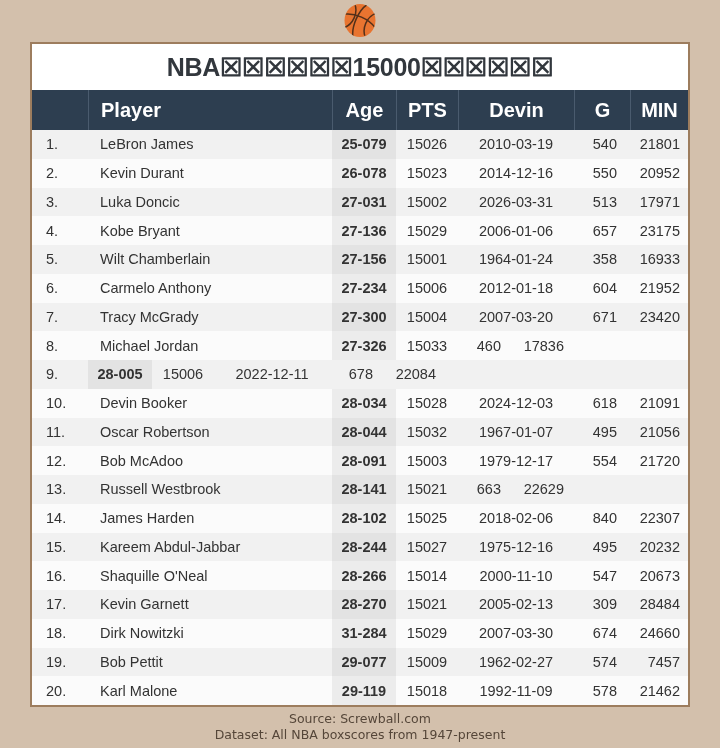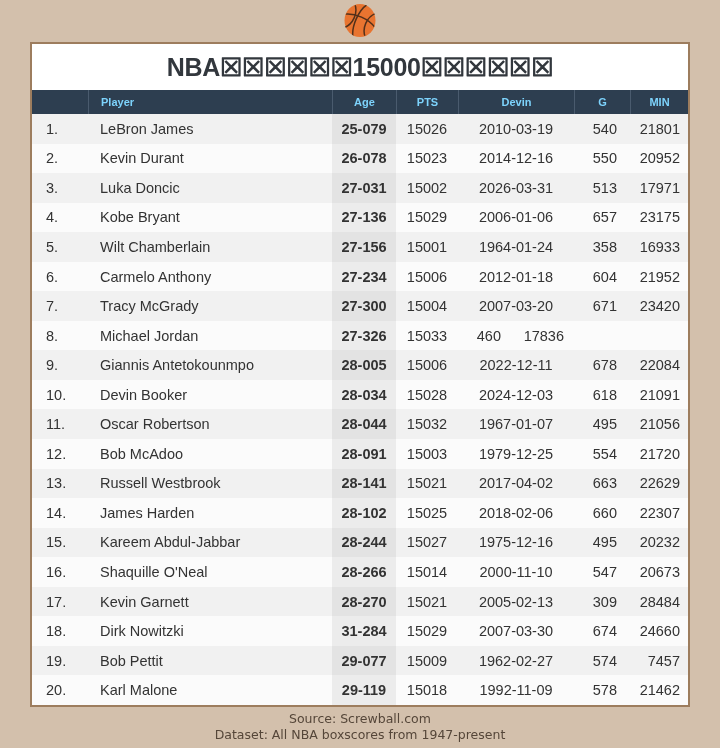--- a/index.html
+++ b/index.html
@@ -22,23 +22,23 @@
   }
   .card-title {
     height:46px; line-height:47px;
     text-align:center;
     font-size:25px; font-weight:700;
     color:#32373d;
     letter-spacing:-0.3px;
     white-space:nowrap;
   }
   .thead {
-    display:flex; height:24px;
-    background:#2d3e50; color:#7dd3fc;
-    font-weight:700; font-size:11px;
+    display:flex; height:40px;
+    background:#2d3e50; color:#ffffff;
+    font-weight:700; font-size:20px;
     align-items:stretch;
     flex:none;
   }
   .thead .cell {
     display:flex; align-items:center;
     border-left:1px solid #4a5b6e;
   }
   .thead .cell:first-child { border-left:none; }
   .tbody { flex:1; display:flex; flex-direction:column; }
   .trow {
@@ -167,21 +167,20 @@
       <div class="trow">
         <div class="cell c-rank">8.</div>
         <div class="cell c-player">Michael Jordan</div>
         <div class="cell c-age">27-326</div>
         <div class="cell c-pts">15033</div>
         <div class="cell c-g">460</div>
         <div class="cell c-min">17836</div>
       </div>
       <div class="trow">
         <div class="cell c-rank">9.</div>
-        <div class="cell c-player">Giannis Antetokounmpo</div>
         <div class="cell c-age">28-005</div>
         <div class="cell c-pts">15006</div>
         <div class="cell c-date">2022-12-11</div>
         <div class="cell c-g">678</div>
         <div class="cell c-min">22084</div>
       </div>
       <div class="trow">
         <div class="cell c-rank">10.</div>
         <div class="cell c-player">Devin Booker</div>
         <div class="cell c-age">28-034</div>
@@ -197,40 +196,39 @@
         <div class="cell c-pts">15032</div>
         <div class="cell c-date">1967-01-07</div>
         <div class="cell c-g">495</div>
         <div class="cell c-min">21056</div>
       </div>
       <div class="trow">
         <div class="cell c-rank">12.</div>
         <div class="cell c-player">Bob McAdoo</div>
         <div class="cell c-age">28-091</div>
         <div class="cell c-pts">15003</div>
-        <div class="cell c-date">1979-12-25</div>
+        <div class="cell c-date">1979-12-17</div>
         <div class="cell c-g">554</div>
         <div class="cell c-min">21720</div>
       </div>
       <div class="trow">
         <div class="cell c-rank">13.</div>
         <div class="cell c-player">Russell Westbrook</div>
         <div class="cell c-age">28-141</div>
         <div class="cell c-pts">15021</div>
-        <div class="cell c-date">2017-04-02</div>
         <div class="cell c-g">663</div>
         <div class="cell c-min">22629</div>
       </div>
       <div class="trow">
         <div class="cell c-rank">14.</div>
         <div class="cell c-player">James Harden</div>
         <div class="cell c-age">28-102</div>
         <div class="cell c-pts">15025</div>
         <div class="cell c-date">2018-02-06</div>
-        <div class="cell c-g">660</div>
+        <div class="cell c-g">840</div>
         <div class="cell c-min">22307</div>
       </div>
       <div class="trow">
         <div class="cell c-rank">15.</div>
         <div class="cell c-player">Kareem Abdul-Jabbar</div>
         <div class="cell c-age">28-244</div>
         <div class="cell c-pts">15027</div>
         <div class="cell c-date">1975-12-16</div>
         <div class="cell c-g">495</div>
         <div class="cell c-min">20232</div>

